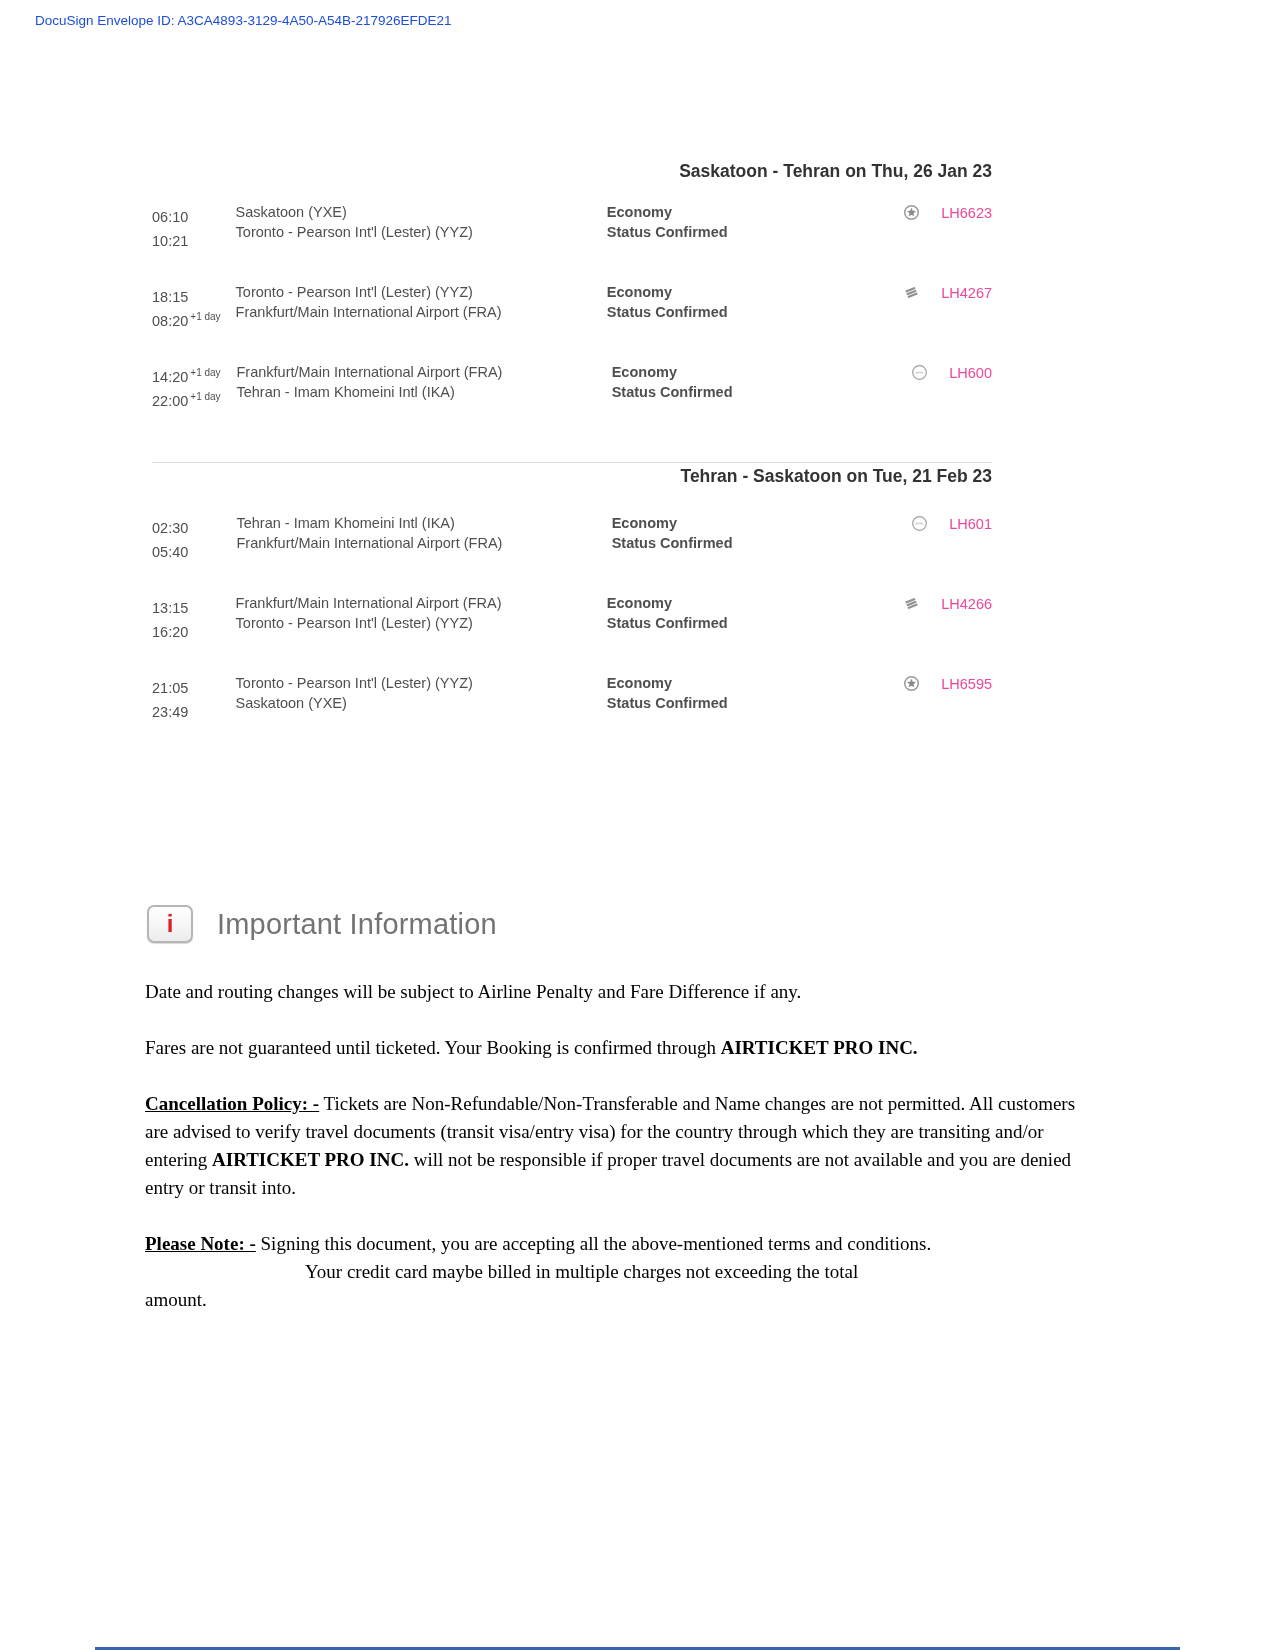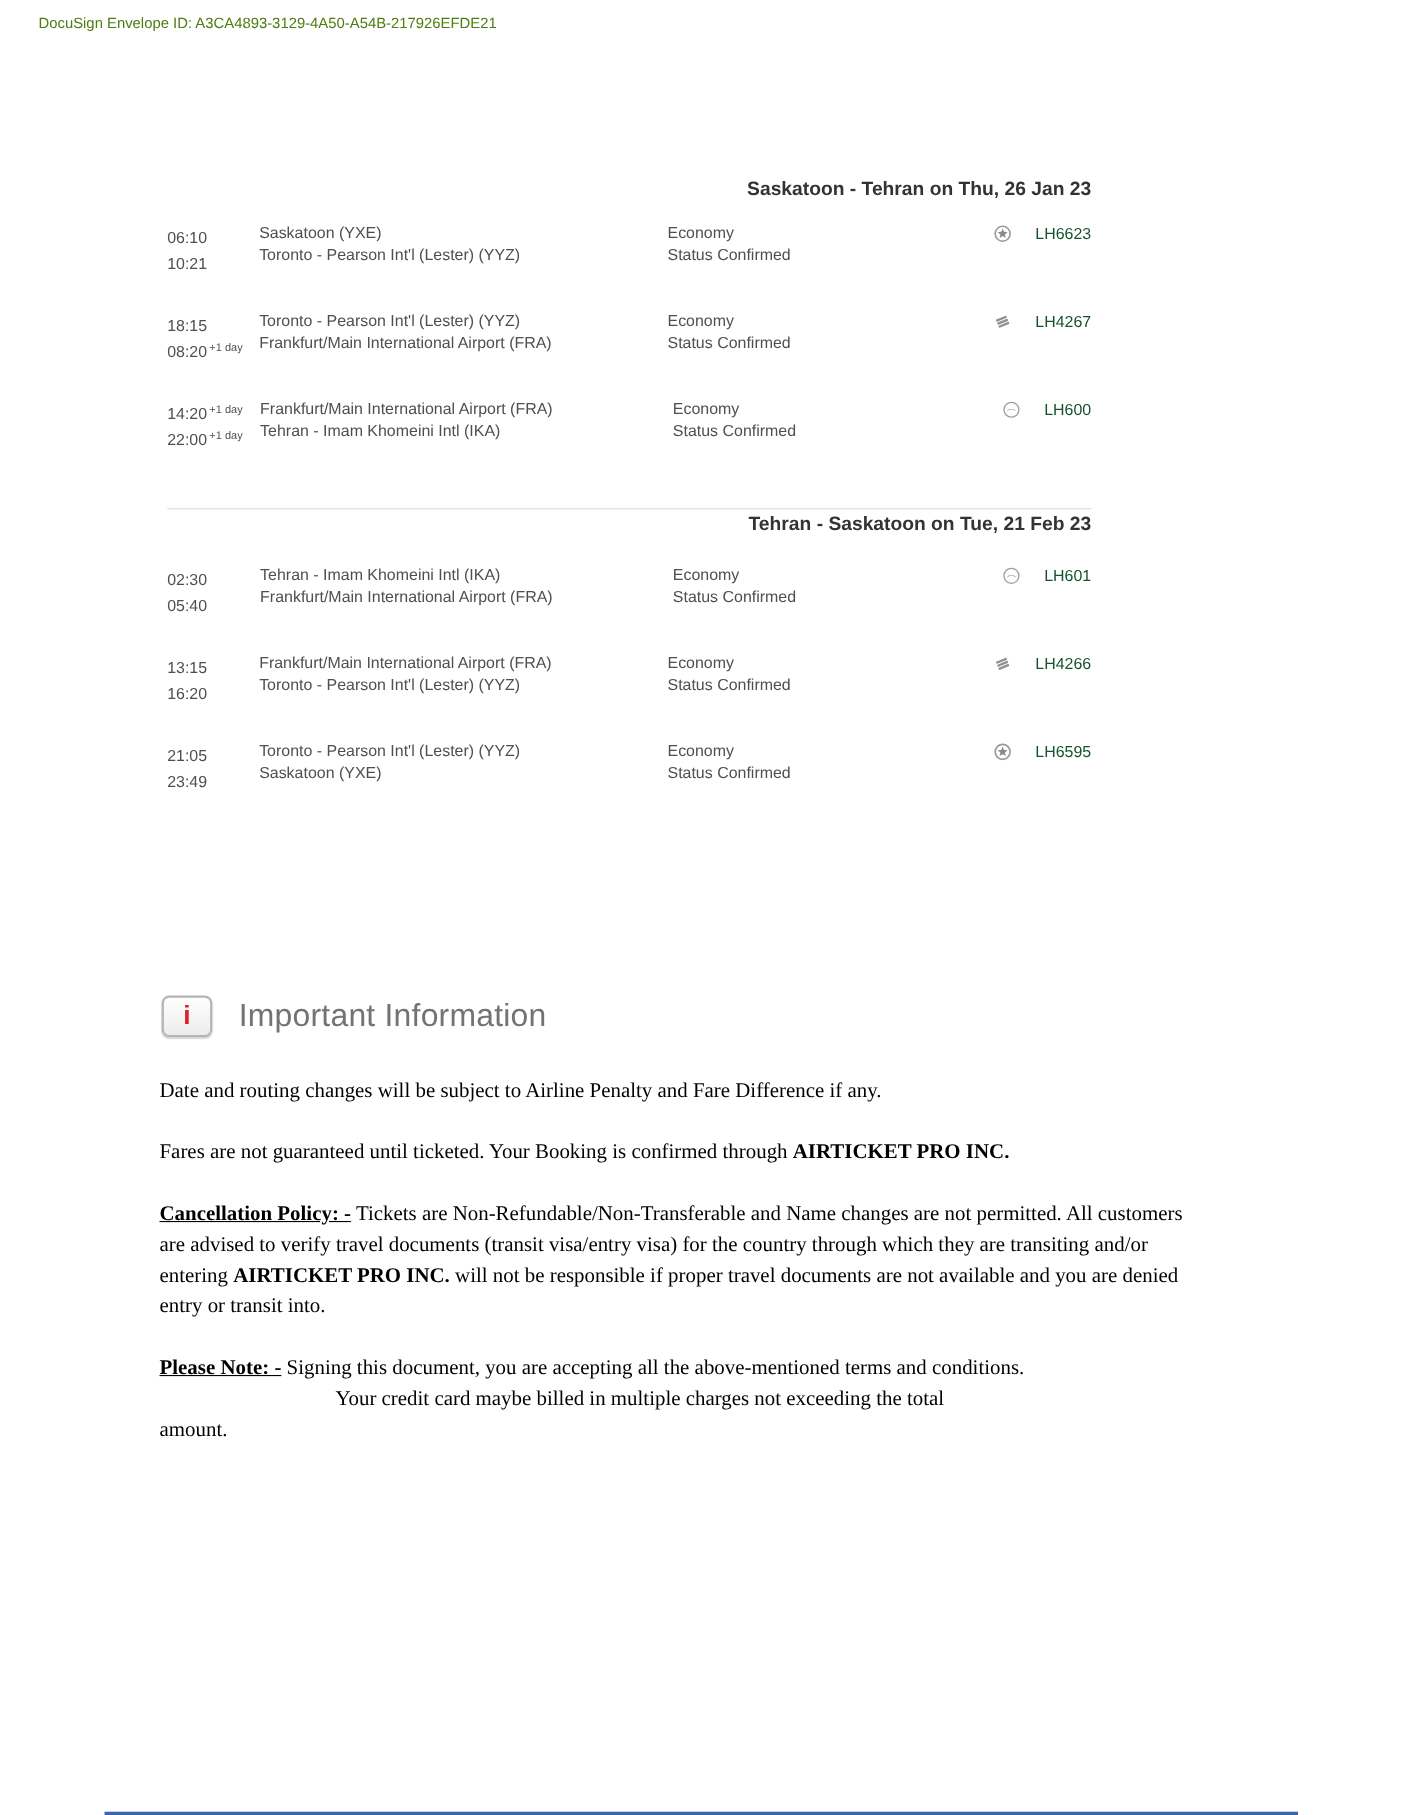--- a/index.html
+++ b/index.html
@@ -1,30 +1,30 @@
 <!DOCTYPE html>
 <html><head>
 <meta charset="utf-8">
 <style>
   html,body{margin:0;padding:0;background:#fff;}
   .page{position:relative;width:1275px;height:1650px;background:#fff;overflow:hidden;
         font-family:"Liberation Sans",sans-serif;}
 
-  .docusign{position:absolute;left:35px;top:13px;font-size:13.5px;color:#4d7c0f;}
+  .docusign{position:absolute;left:35px;top:13px;font-size:13.5px;color:#1d4ed8;}
 
   
   .section-title{position:absolute;left:152px;width:840px;font-size:17.5px;font-weight:bold;color:#333;text-align:right;}
   .flight-row{position:absolute;left:152px;width:840px;display:flex;font-size:14.5px;color:#4f4f4f;line-height:19.5px;}
   .col-times{width:86px;}
   .col-airports{width:382px;}
-  .col-cabin{width:305px;}
+  .col-cabin{width:305px;font-weight:bold;}
   .col-flight{display:flex;align-items:flex-start;gap:21px;padding-top:1px;}
   .day-offset{font-size:10px;vertical-align:super;margin-left:2px;color:#4f4f4f;}
   .airline-icon{width:17px;height:17px;display:inline-block;}
-  .flight-no{color:#14532d;}
+  .flight-no{color:#ec4899;}
   .divider{position:absolute;left:152px;top:462px;width:840px;height:1px;background:#dcdcdc;}
 
   
   .imp-header{position:absolute;left:147px;top:905px;display:flex;align-items:center;gap:24px;}
   .info-badge{width:42px;height:34px;border:2px solid #b5b5b5;border-radius:7px;
               background:linear-gradient(#ffffff,#ececec);display:flex;align-items:center;justify-content:center;
               box-shadow:0 1px 1px rgba(0,0,0,.15);}
   .info-badge span{color:#dd1f26;font-weight:bold;font-size:24px;line-height:1;font-family:"Liberation Sans",sans-serif;}
   .imp-title{font-size:29px;font-weight:normal;color:#737373;letter-spacing:.2px;}
 

